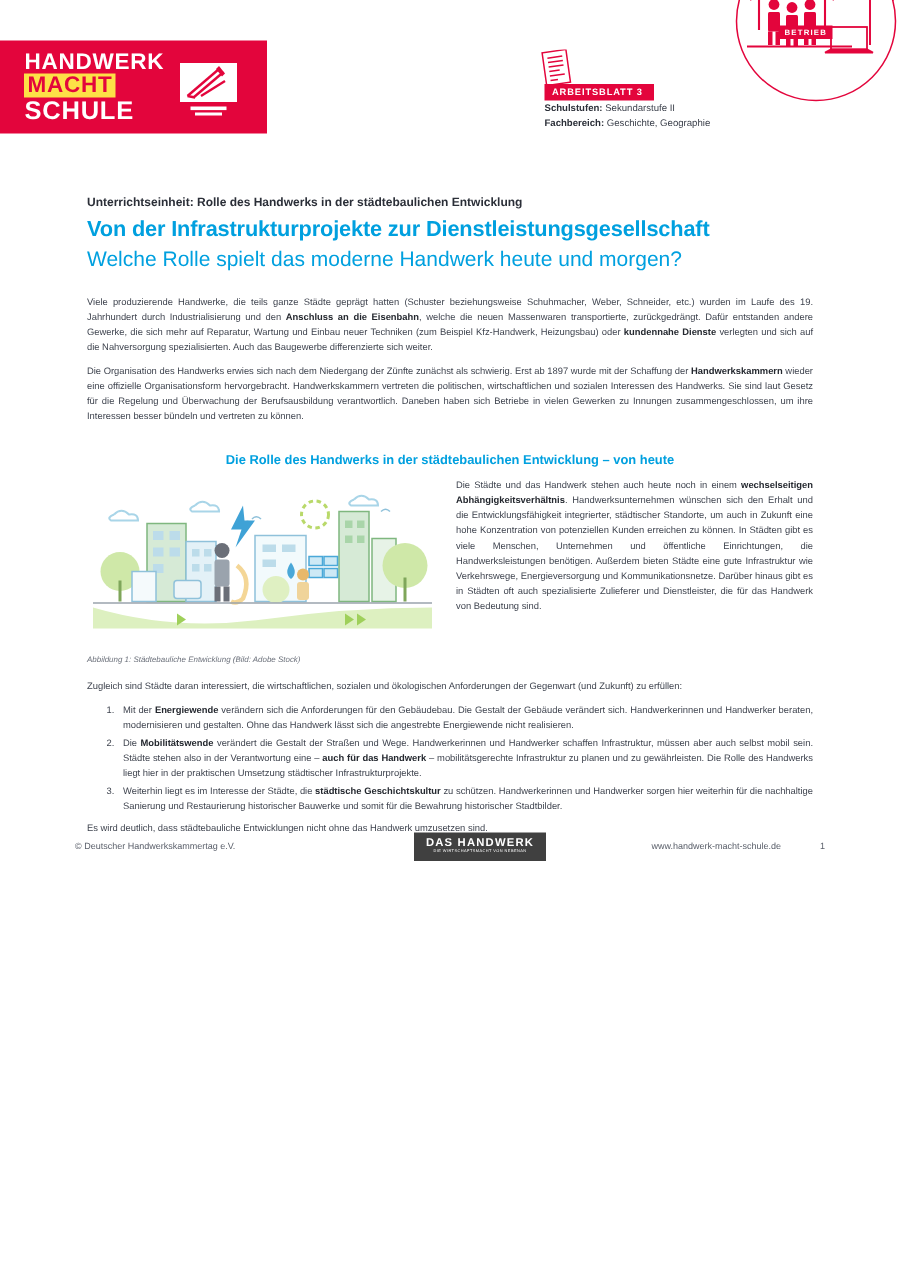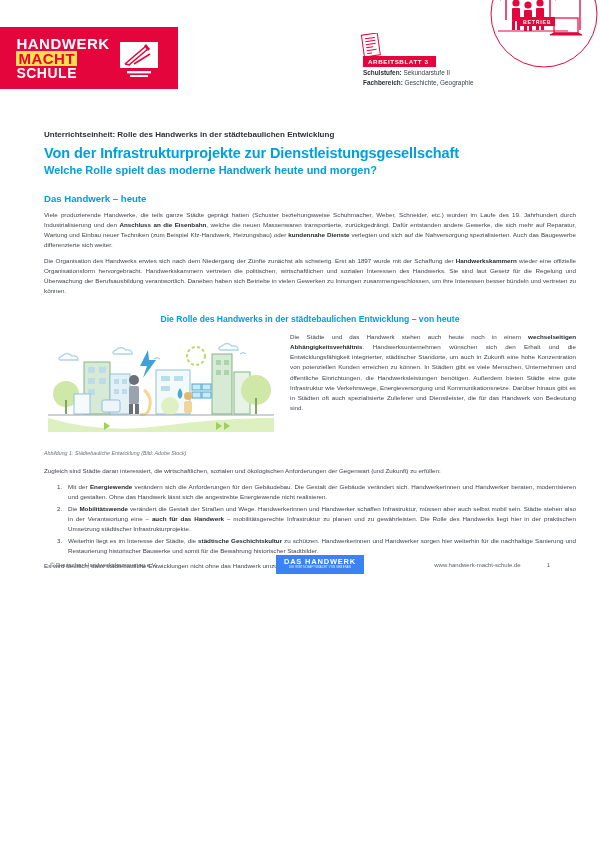--- a/index.html
+++ b/index.html
@@ -24,21 +24,21 @@
     display:flex;flex-direction:column;align-items:flex-start;
     margin-right:6px;
   }
   .logo-words span{
     color:#ffffff;font-weight:bold;letter-spacing:.5px;line-height:1.02;
     font-size:15px;
   }
   .logo-words span.l2{
     background:#fde047;color:#e3053c;padding:0 2px;
   }
-  .logo-words span.l3{font-size:14px;text-align:right;}
+  .logo-words span.l3{font-size:17px;text-align:right;}
   .logo-mark{
     width:46px;height:40px;
   }
 
   .ab-badge{
     position:absolute;left:363px;top:56px;
     background:#e3053c;color:#ffffff;
     font-size:6.2px;font-weight:bold;letter-spacing:.6px;
     padding:2px 7px 2px 5px;
   }
@@ -49,28 +49,28 @@
   .ab-meta b{color:#2b2f38;}
   .doc-icon{position:absolute;left:360px;top:33px;width:22px;height:26px;}
   .circle-art{position:absolute;right:-6px;top:-42px;width:130px;height:132px;}
   .betrieb-tag{
     position:absolute;left:519px;top:17px;
     background:#e3053c;color:#fff;font-size:5.2px;font-weight:bold;
     letter-spacing:.8px;padding:1.5px 4px;
   }
 
   
-  .content{padding:0 24px;margin-left:20px;}
+  .content{padding:0 58px;}
   .kicker{font-size:8px;font-weight:bold;color:#2b2f38;margin:18px 0 6px 0;}
   h1.title{
     font-size:14.5px;font-weight:bold;color:#00a0df;margin:0 0 3px 0;
     letter-spacing:-.1px;
   }
   h2.subtitle{
-    font-size:11px;font-weight:bold;color:#00a0df;margin:0 0 17px 0;
+    font-size:14px;font-weight:normal;color:#00a0df;margin:0 0 17px 0;
   }
   h3.section{
     font-size:9.6px;font-weight:bold;color:#00a0df;margin:0 0 6px 0;
   }
   h3.section2{
     font-size:8.6px;font-weight:bold;color:#00a0df;margin:0 0 8px 0;text-align:center;
   }
   p.body{
     font-size:6.25px;line-height:1.62;text-align:justify;margin:0 0 5px 0;
     color:#3f444f;
@@ -99,21 +99,21 @@
 
   
   .footer{
     position:absolute;left:0;right:0;bottom:26px;
     padding:0 50px;display:flex;align-items:center;
     font-size:6px;color:#5b606b;
   }
   .foot-left{flex:0 0 200px;}
   .foot-mid{flex:1;display:flex;justify-content:center;}
   .dh-logo{
-    background:#3b82f6;color:#fff;padding:3px 8px 4px 8px;
+    background:#404040;color:#fff;padding:3px 8px 4px 8px;
     display:flex;flex-direction:column;align-items:center;line-height:1;
   }
   .dh-logo .dh1{font-size:7.5px;font-weight:bold;letter-spacing:.8px;}
   .dh-logo .dh2{font-size:2.6px;letter-spacing:.3px;margin-top:1.5px;}
   .foot-right{flex:0 0 160px;display:flex;justify-content:flex-end;gap:26px;}
 </style>
 </head>
 <body>
 
 <div class="page">
@@ -202,21 +202,20 @@
       </div>
     </div>
   </div>
 
   <div class="content">
 
     <div class="kicker">Unterrichtseinheit: Rolle des Handwerks in der städtebaulichen Entwicklung</div>
     <h1 class="title">Von der Infrastrukturprojekte zur Dienstleistungsgesellschaft</h1>
     <h2 class="subtitle">Welche Rolle spielt das moderne Handwerk heute und morgen?</h2>
 
-    <h3 class="section">Das Handwerk – heute</h3>
 
     <p class="body"><span>Viele produzierende Handwerke, die teils ganze Städte geprägt hatten (Schuster beziehungsweise Schuhmacher, Weber, Schneider, etc.) wurden im Laufe des 19. Jahrhundert durch Industrialisierung und den </span><b>Anschluss an die Eisenbahn</b><span>, welche die neuen Massenwaren transportierte, zurückgedrängt. Dafür entstanden andere Gewerke, die sich mehr auf Reparatur, Wartung und Einbau neuer Techniken (zum Beispiel Kfz-Handwerk, Heizungsbau) oder </span><b>kundennahe Dienste</b><span> verlegten und sich auf die Nahversorgung spezialisierten. Auch das Baugewerbe differenzierte sich weiter.</span></p>
 
     <p class="body"><span>Die Organisation des Handwerks erwies sich nach dem Niedergang der Zünfte zunächst als schwierig. Erst ab 1897 wurde mit der Schaffung der </span><b>Handwerkskammern</b><span> wieder eine offizielle Organisationsform hervorgebracht. Handwerkskammern vertreten die politischen, wirtschaftlichen und sozialen Interessen des Handwerks. Sie sind laut Gesetz für die Regelung und Überwachung der Berufsausbildung verantwortlich. Daneben haben sich Betriebe in vielen Gewerken zu Innungen zusammengeschlossen, um ihre Interessen besser bündeln und vertreten zu können.</span></p>
 
     <div style="height:13px"></div>
 
     <h3 class="section2">Die Rolle des Handwerks in der städtebaulichen Entwicklung – von heute</h3>
 
     <div class="two-col">

